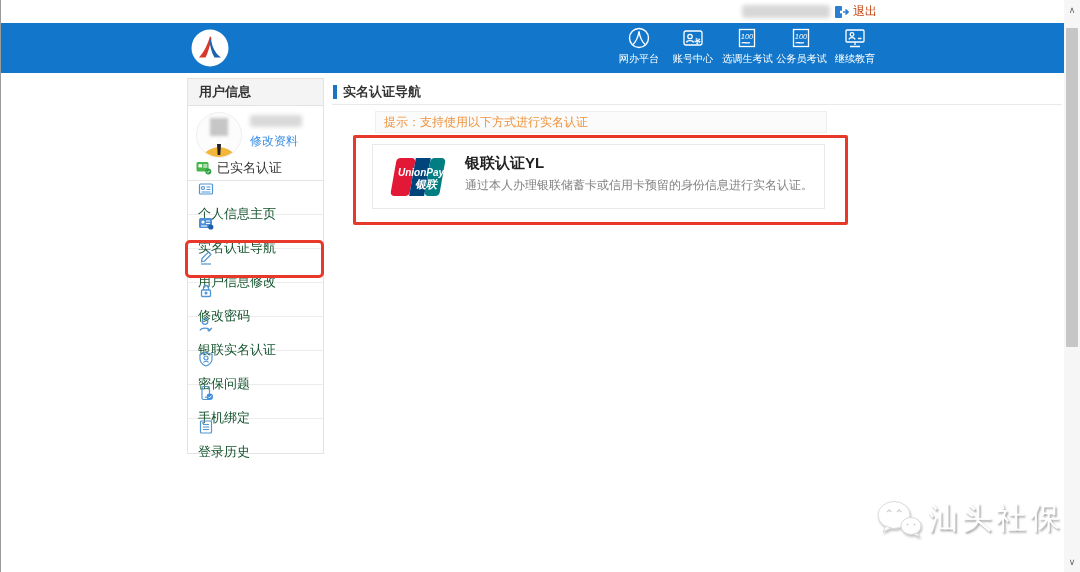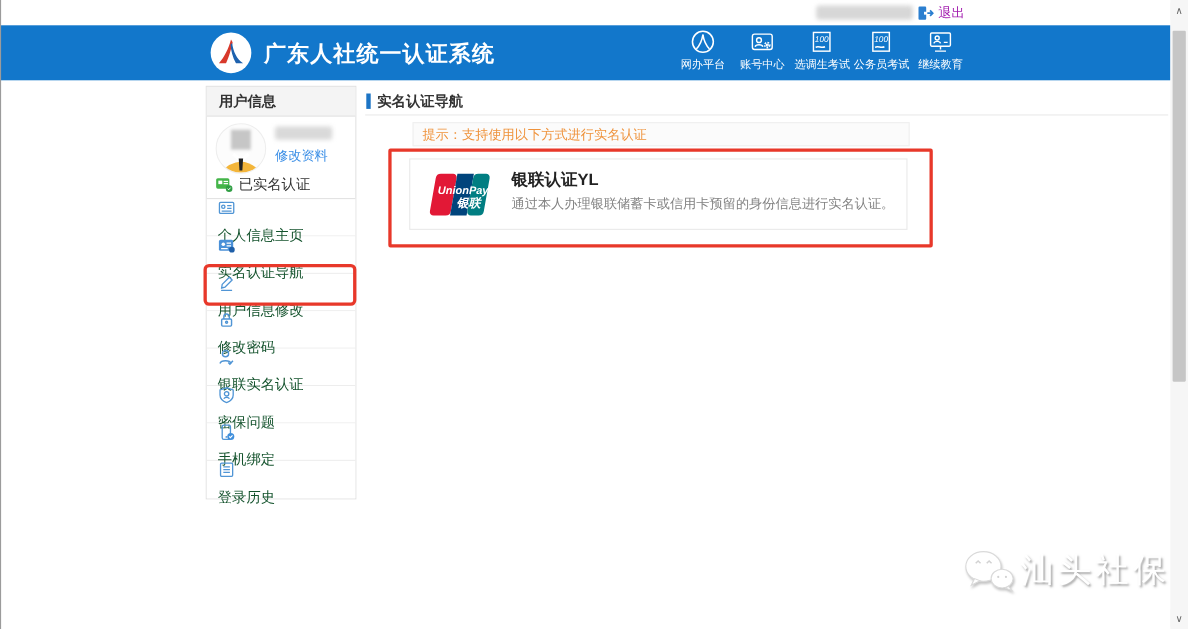--- a/index.html
+++ b/index.html
@@ -8,21 +8,21 @@
     --up-red:#e21836; --up-navy:#00447c; --up-teal:#017e82;
   }
   *{margin:0;padding:0;box-sizing:border-box;}
   body{font-family:"Liberation Sans","DejaVu Sans",sans-serif;background:#fff;}
   .stage{position:relative;width:1080px;height:572px;background:#fff;overflow:hidden;}
   .stage::before{content:"";position:absolute;left:0;top:0;width:1px;height:572px;background:#9b9b9b;z-index:50;}
 
   
   .topbar{position:absolute;left:0;top:0;width:1064px;height:23px;background:#fff;}
   .user-blur{position:absolute;left:742px;top:5px;width:88px;height:13px;border-radius:3px;background:#d7d7d7;filter:blur(2px);}
-  .logout{position:absolute;left:834px;top:3px;display:flex;align-items:center;gap:4px;font-size:12px;color:#a21caf;cursor:pointer;}
+  .logout{position:absolute;left:834px;top:3px;display:flex;align-items:center;gap:4px;font-size:12px;color:#c2410c;cursor:pointer;}
 
   
   .appbar{position:absolute;left:0;top:23px;width:1064px;height:50px;background:var(--accent);}
   .brand{position:absolute;left:190px;top:5px;display:flex;align-items:center;gap:10px;}
   .brand-title{font-size:20px;font-weight:bold;color:#fff;letter-spacing:1px;}
   .appnav{position:absolute;left:612px;top:3px;display:flex;}
   .appnav-item{width:54px;display:flex;flex-direction:column;align-items:center;cursor:pointer;}
   .appnav-item .lbl{font-size:11px;color:#fff;margin-top:1px;white-space:nowrap;transform:scale(.92);}
 
   
@@ -89,21 +89,20 @@
 
   <div class="appbar">
     <div class="brand">
       <span>
         <svg width="40" height="40" viewBox="0 0 40 40">
           <circle cx="20" cy="20" r="18.5" fill="#fff"></circle>
           <path d="M20 8 C18 16 14 24 9 29.5 L15.5 29.5 C18.5 23.5 20.5 15 21.5 10.5 Z" fill="#d8392b"></path>
           <path d="M21 11 C22 18.5 25 25.5 31 29.5 L24.5 29.5 C21.5 24.5 19.8 17.5 19.6 12.5 Z" fill="#1e62ae"></path>
         </svg>
       </span>
-      <span class="brand-title">广东人社统一认证系统</span>
     </div>
 
     <div class="appnav">
       <div class="appnav-item">
         <span>
           <svg width="24" height="24" viewBox="0 0 24 24" fill="none" stroke="#fff" stroke-width="1.4">
             <circle cx="12" cy="12" r="9.5"></circle>
             <path d="M12 5.5 C11 12 8.5 16 6 18.5"></path>
             <path d="M12 5.5 C13 12 15.5 16 18 18.5"></path>
           </svg>

